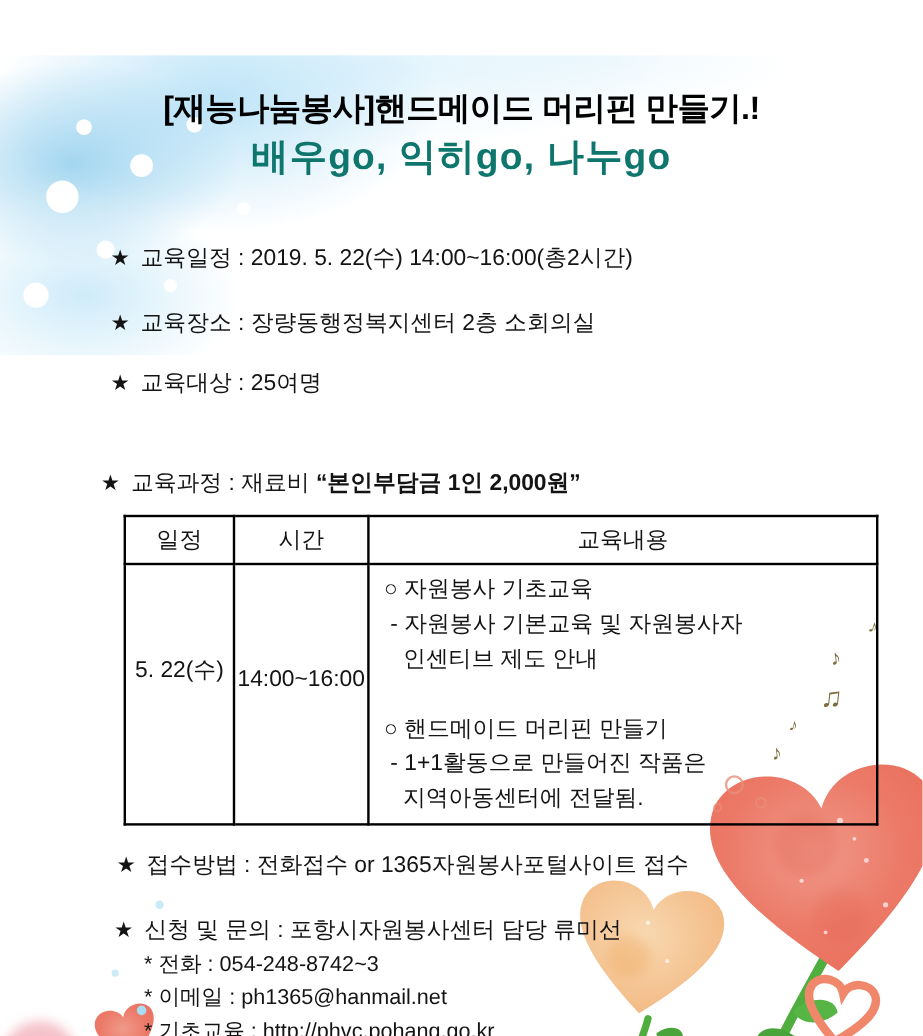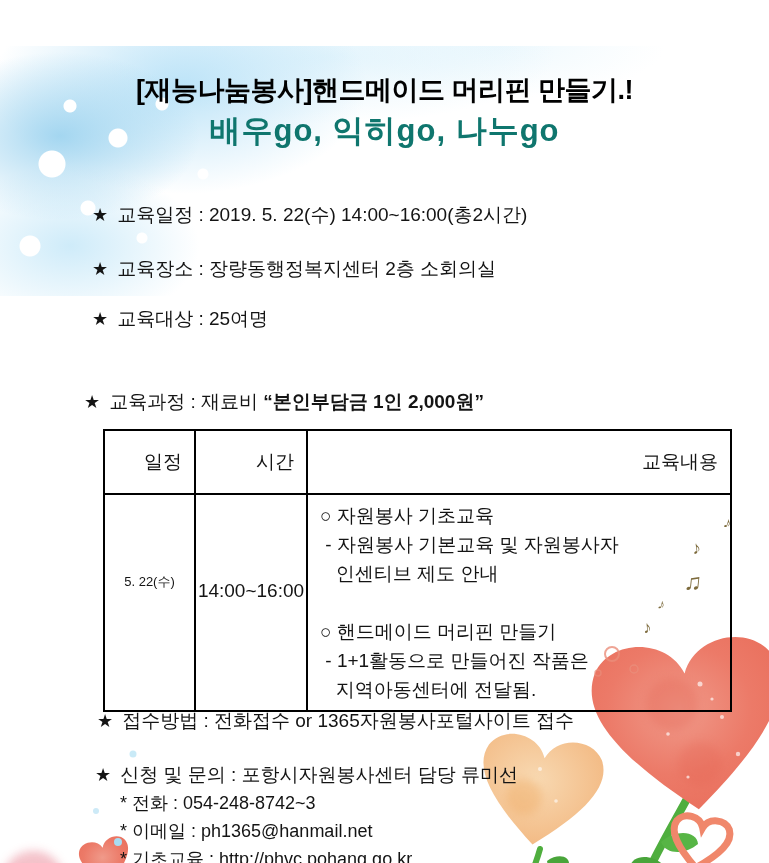--- a/index.html
+++ b/index.html
@@ -43,22 +43,22 @@
   .b-apply{left:97px;top:662px;}
   .b-inquiry{left:95px;top:716px;}
   .contact-line{position:absolute;left:120px;font-size:18px;white-space:nowrap;}
   .c-phone{top:745px;}
   .c-email{top:773px;}
   .c-home{top:801px;}
   
   .schedule-table{position:absolute;top:383px;left:103px;border-collapse:collapse;
                   table-layout:fixed;background:transparent;}
   .schedule-table th,.schedule-table td{border:2px solid #000;}
-  .schedule-table th{height:38px;font-size:19px;font-weight:400;text-align:right;padding:12px;color:#141414;}
-  .cell-date{width:89px;text-align:center;vertical-align:middle;padding:0 0 42px 0;font-size:13px;}
+  .schedule-table th{height:38px;font-size:19px;font-weight:400;text-align:center;padding:0;color:#141414;}
+  .cell-date{width:89px;text-align:center;vertical-align:middle;padding:0 0 42px 0;font-size:19px;}
   .cell-time{width:110px;text-align:center;vertical-align:middle;padding:0 0 24px 0;font-size:19px;}
   .cell-content{width:386px;vertical-align:top;padding:6px 24px 6px 12px;font-size:19px;}
   .content-line{white-space:pre;line-height:29px;min-height:29px;}
   
   .music-note{position:absolute;color:#6f5b28;opacity:.9;}
   .mn1{left:724px;top:468px;font-size:15px;transform:rotate(18deg);}
   .mn2{left:692px;top:492px;font-size:18px;transform:rotate(-8deg);}
   .mn3{left:684px;top:522px;font-size:24px;transform:rotate(6deg);}
   .mn4{left:658px;top:550px;font-size:14px;transform:rotate(14deg);}
   .mn5{left:643px;top:572px;font-size:17px;transform:rotate(-6deg);}

